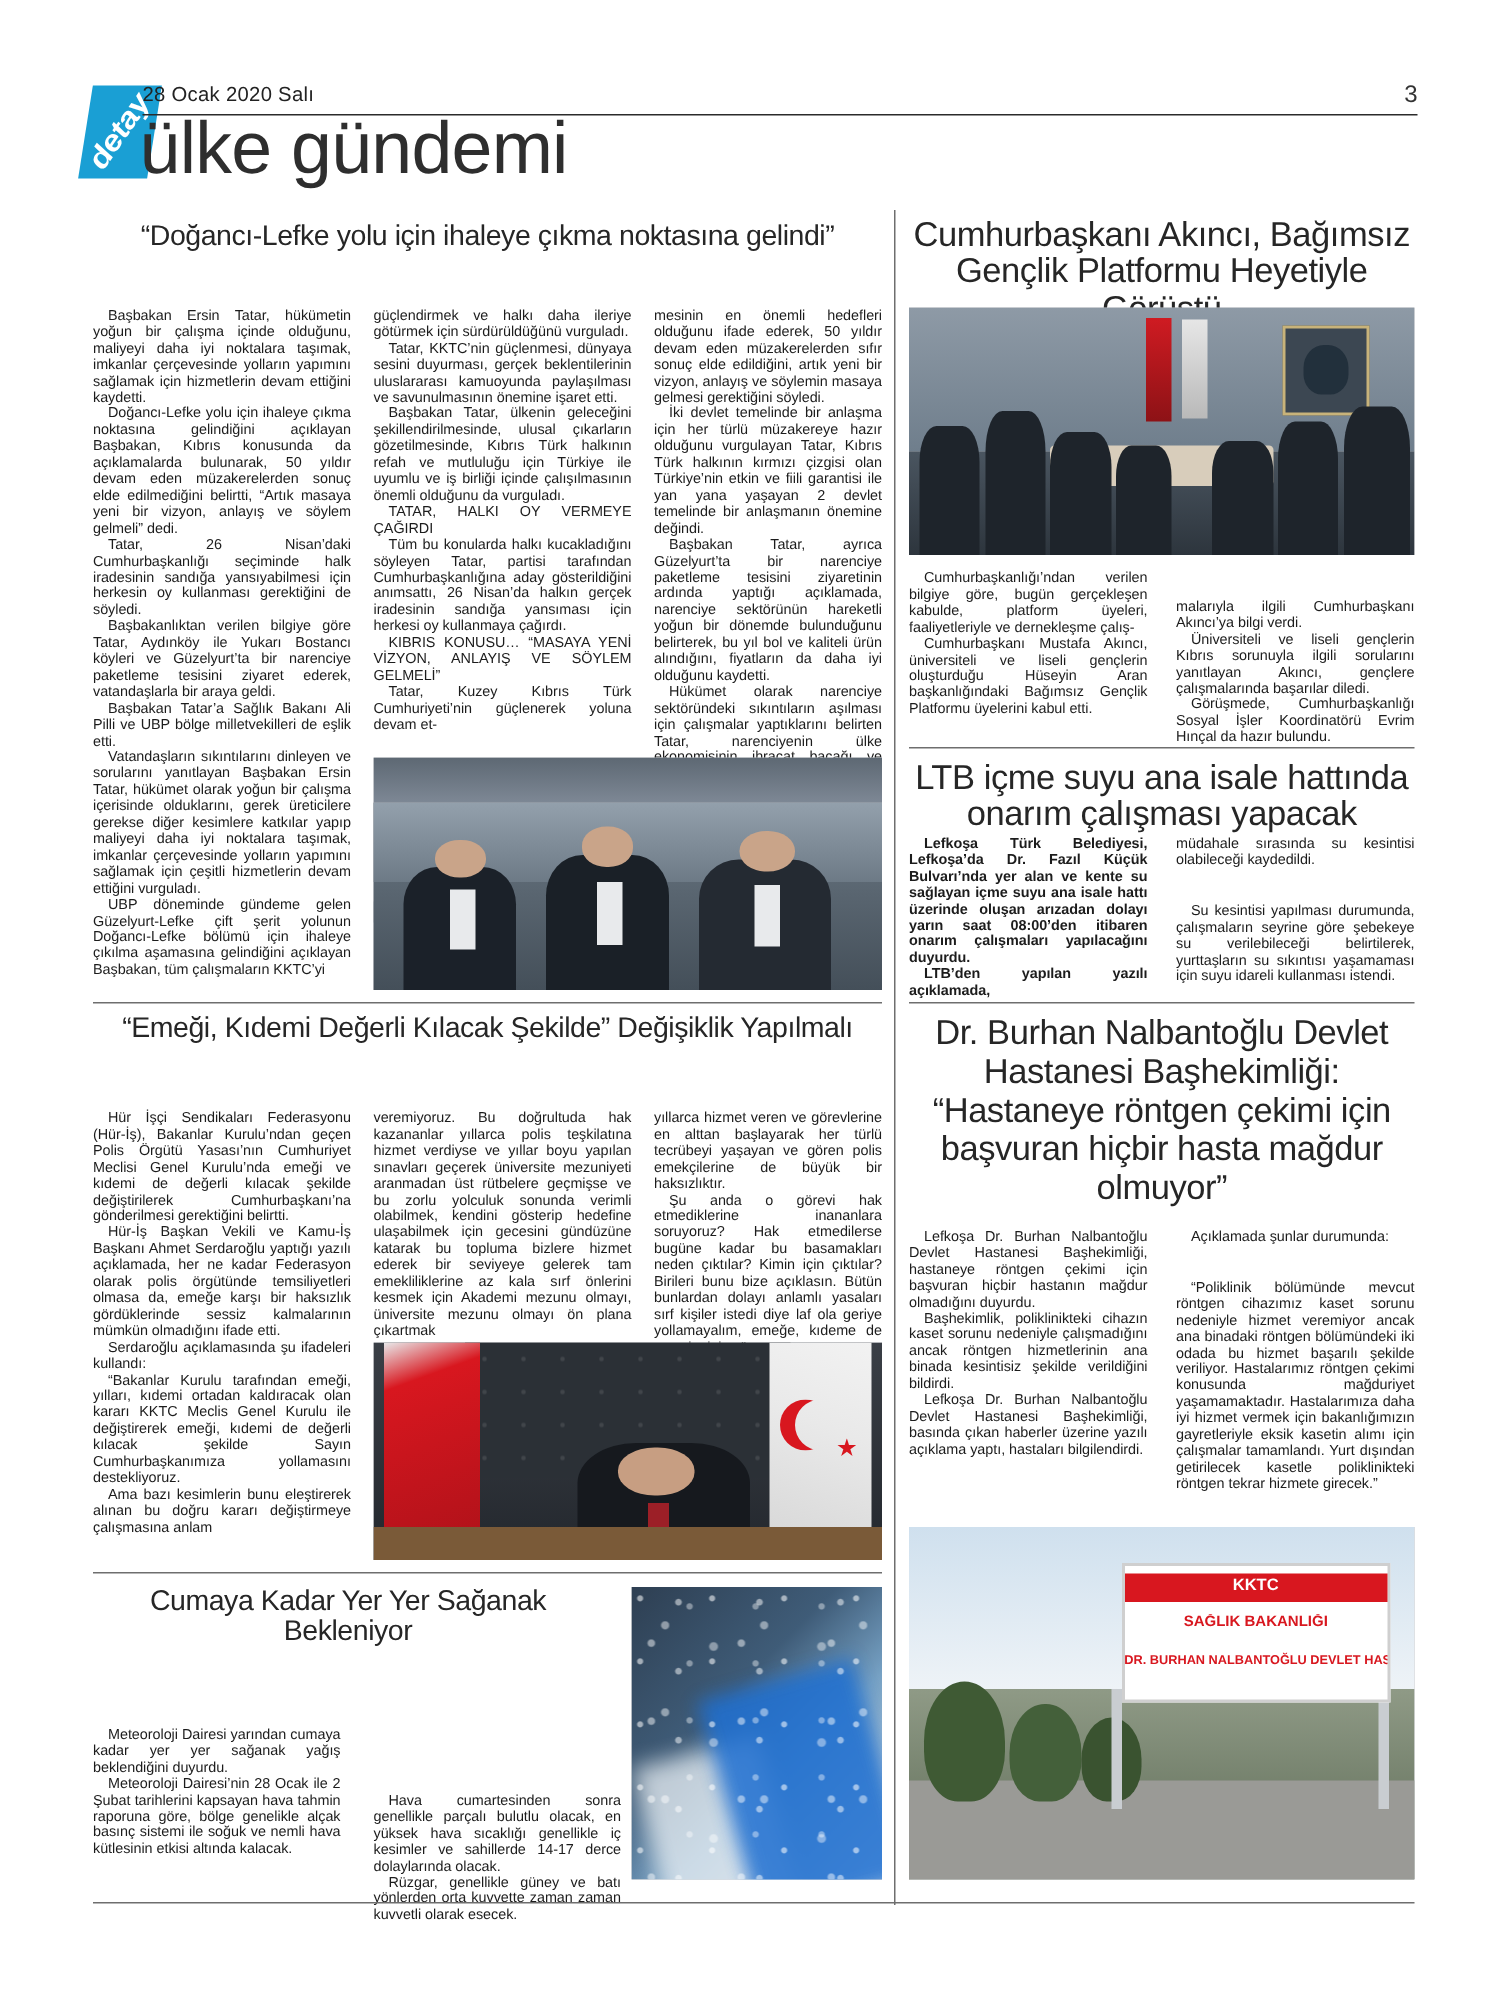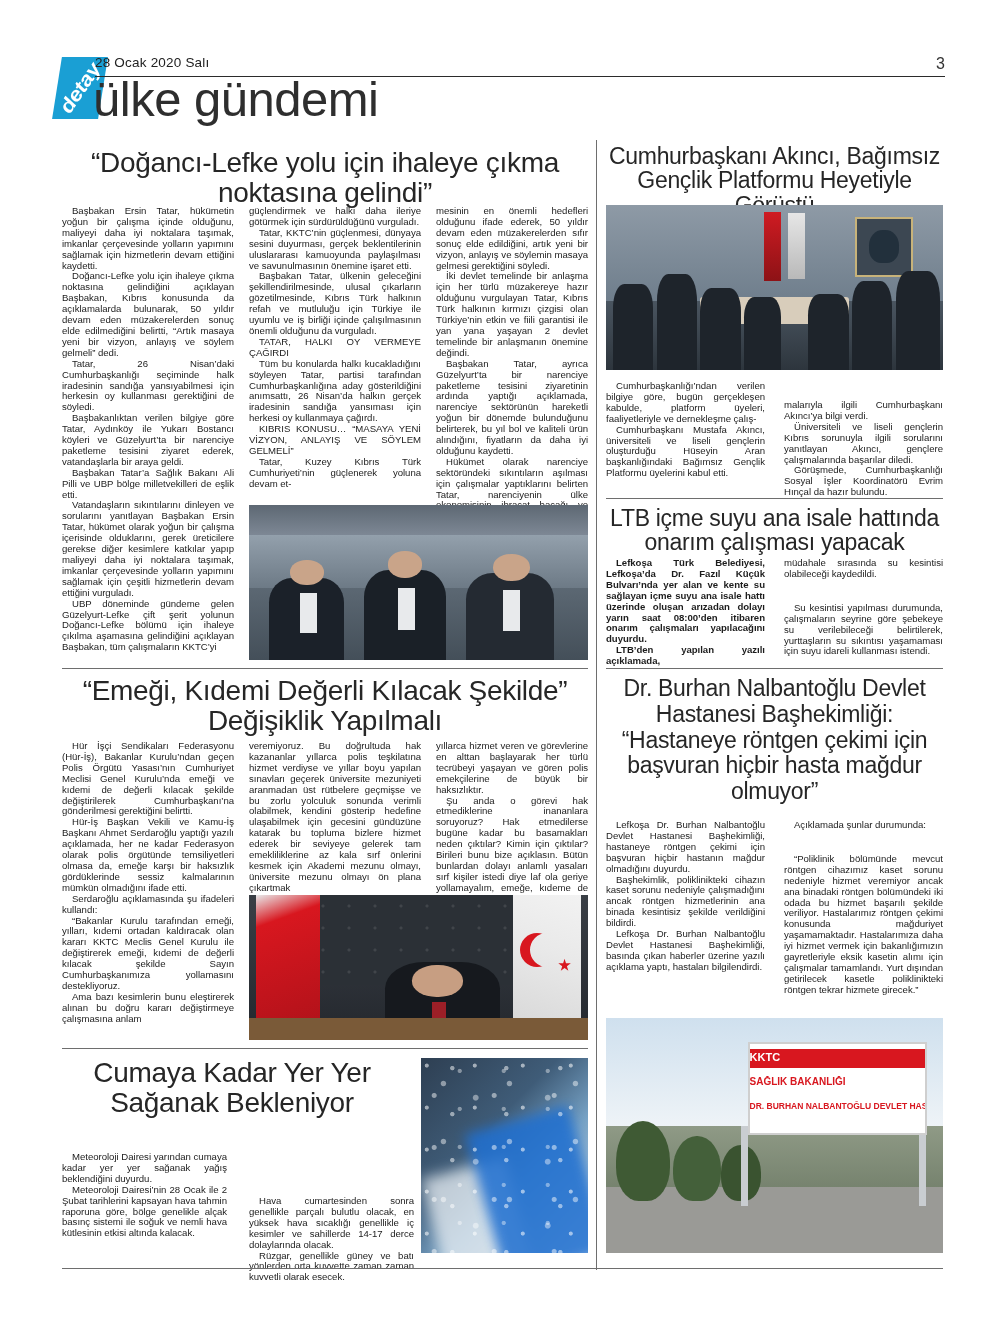--- a/index.html
+++ b/index.html
@@ -90,21 +90,21 @@
 
   
   .headline {
     position: absolute;
     text-align: center;
     font-weight: 300;
     color: #262626;
     line-height: 1.06;
     letter-spacing: -0.3px;
   }
-  .h-main { font-size: 28px; }
+  .h-main { font-size: 19px; }
   .h-sub  { font-size: 23px; }
 
   
   .col {
     position: absolute;
     font-size: 9.6px;
     line-height: 10.9px;
     text-align: justify;
     color: #1c1c1c;
     letter-spacing: -0.03px;
@@ -176,21 +176,21 @@
                  radial-gradient(circle at 22% 72%, rgba(255,255,255,.48) 2.0px, transparent 3.0px),
                  radial-gradient(circle at 88% 34%, rgba(255,255,255,.40) 1.7px, transparent 2.5px);
                background-size: 48px 42px, 66px 58px, 54px 46px, 72px 64px, 60px 52px, 44px 38px; }
 
   
   .p6-sky    { left:0; top:0; right:0; height:46%; background:linear-gradient(180deg,#cfe0ee 0%,#eef3f7 100%); }
   .p6-ground { left:0; top:46%; right:0; bottom:0; background:linear-gradient(180deg,#8f9a86 0%,#5c6a55 100%); }
   .p6-road   { left:0; top:72%; right:0; bottom:0; background:#9a9a96; }
   .p6-sign   { left:42%; top:10%; width:52%; height:38%; background:#ffffff; border:2px solid #cfcfcf; }
   .p6-band   { position:absolute; left:0; right:0; background:#d8171f; }
-  .p6-signtext{ position:absolute; left:0; right:0; color:#d8171f; font-weight:bold; white-space:nowrap; overflow:hidden; }
+  .p6-signtext{ position:absolute; left:0; right:0; text-align:center; color:#d8171f; font-weight:bold; white-space:nowrap; overflow:hidden; }
   .p6-tree   { position:absolute; bottom:22%; background:#3f5a34; border-radius:50% 50% 42% 42%; }
   .p6-post   { position:absolute; background:#c9cdd1; }
 </style>
 </head>
 <body>
 
 <div class="page">
 
   <div class="masthead">
     <div class="logo-badge">

